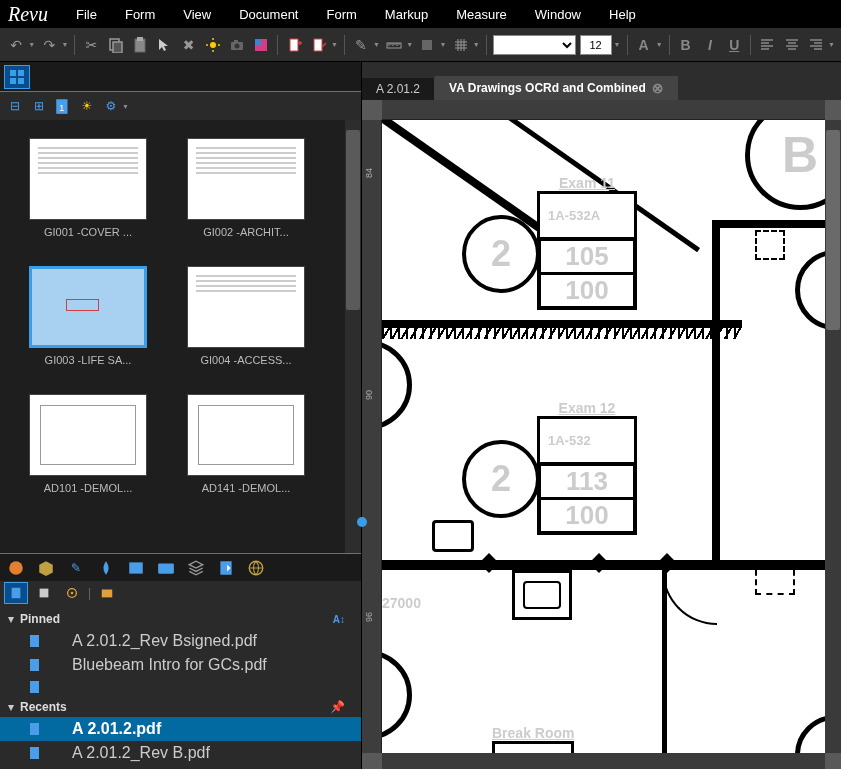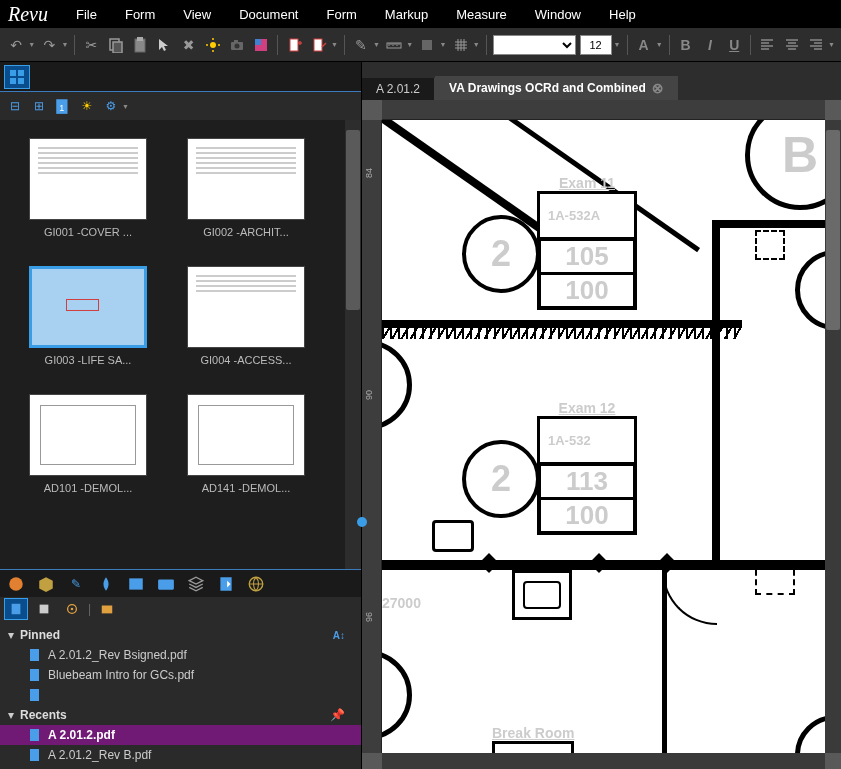--- a/index.html
+++ b/index.html
@@ -44,22 +44,22 @@
 
 .bottom-tabs { height: 28px; background: #1a1a1a; display: flex; align-items: center; padding: 0 4px; gap: 6px; border-top: 1px solid #3a7abd; }
 .bottom-tabs2 { height: 24px; background: #2a2a2a; display: flex; align-items: center; padding: 0 4px; gap: 4px; }
 .btab { width: 24px; height: 22px; display: flex; align-items: center; justify-content: center; cursor: pointer; }
 
 
 .file-tree { background: #2a2a2a; padding: 4px 0; }
 .tree-group { padding: 3px 8px; display: flex; align-items: center; gap: 6px; cursor: pointer; }
 .tree-group-label { font-weight: bold; color: #ddd; font-size: 12px; }
 .tree-item { padding: 3px 8px 3px 28px; display: flex; align-items: center; gap: 6px; cursor: pointer; }
-.tree-item.active { background: #701a75; font-weight: bold; color: #fff; }
-.tree-item-label { font-size: 12px; color: #ccc; }
+.tree-item.active { background: #0369a1; font-weight: bold; color: #fff; }
+.tree-item-label { font-size: 16px; color: #ccc; margin-left: 24px; }
 .tree-item.active .tree-item-label { color: #fff; font-weight: bold; }
 .file-icon { width: 14px; height: 14px; display: inline-flex; }
 .pin-icon { color: #d04040; margin-left: auto; margin-right: 8px; }
 .az-icon { color: #4a9de8; margin-left: auto; margin-right: 8px; font-size: 10px; font-weight: bold; }
 
 
 .viewer { flex: 1; display: flex; flex-direction: column; background: #2d2d2d; }
 .doc-tabs { height: 26px; background: #2d2d2d; display: flex; align-items: flex-end; margin-top: 12px; }
 .doc-tab { padding: 4px 14px; background: #1a1a1a; color: #ccc; font-size: 12px; cursor: pointer; display: flex; align-items: center; gap: 6px; border-right: 1px solid #444; }
 .doc-tab.active { background: #444; color: #fff; font-weight: bold; }

